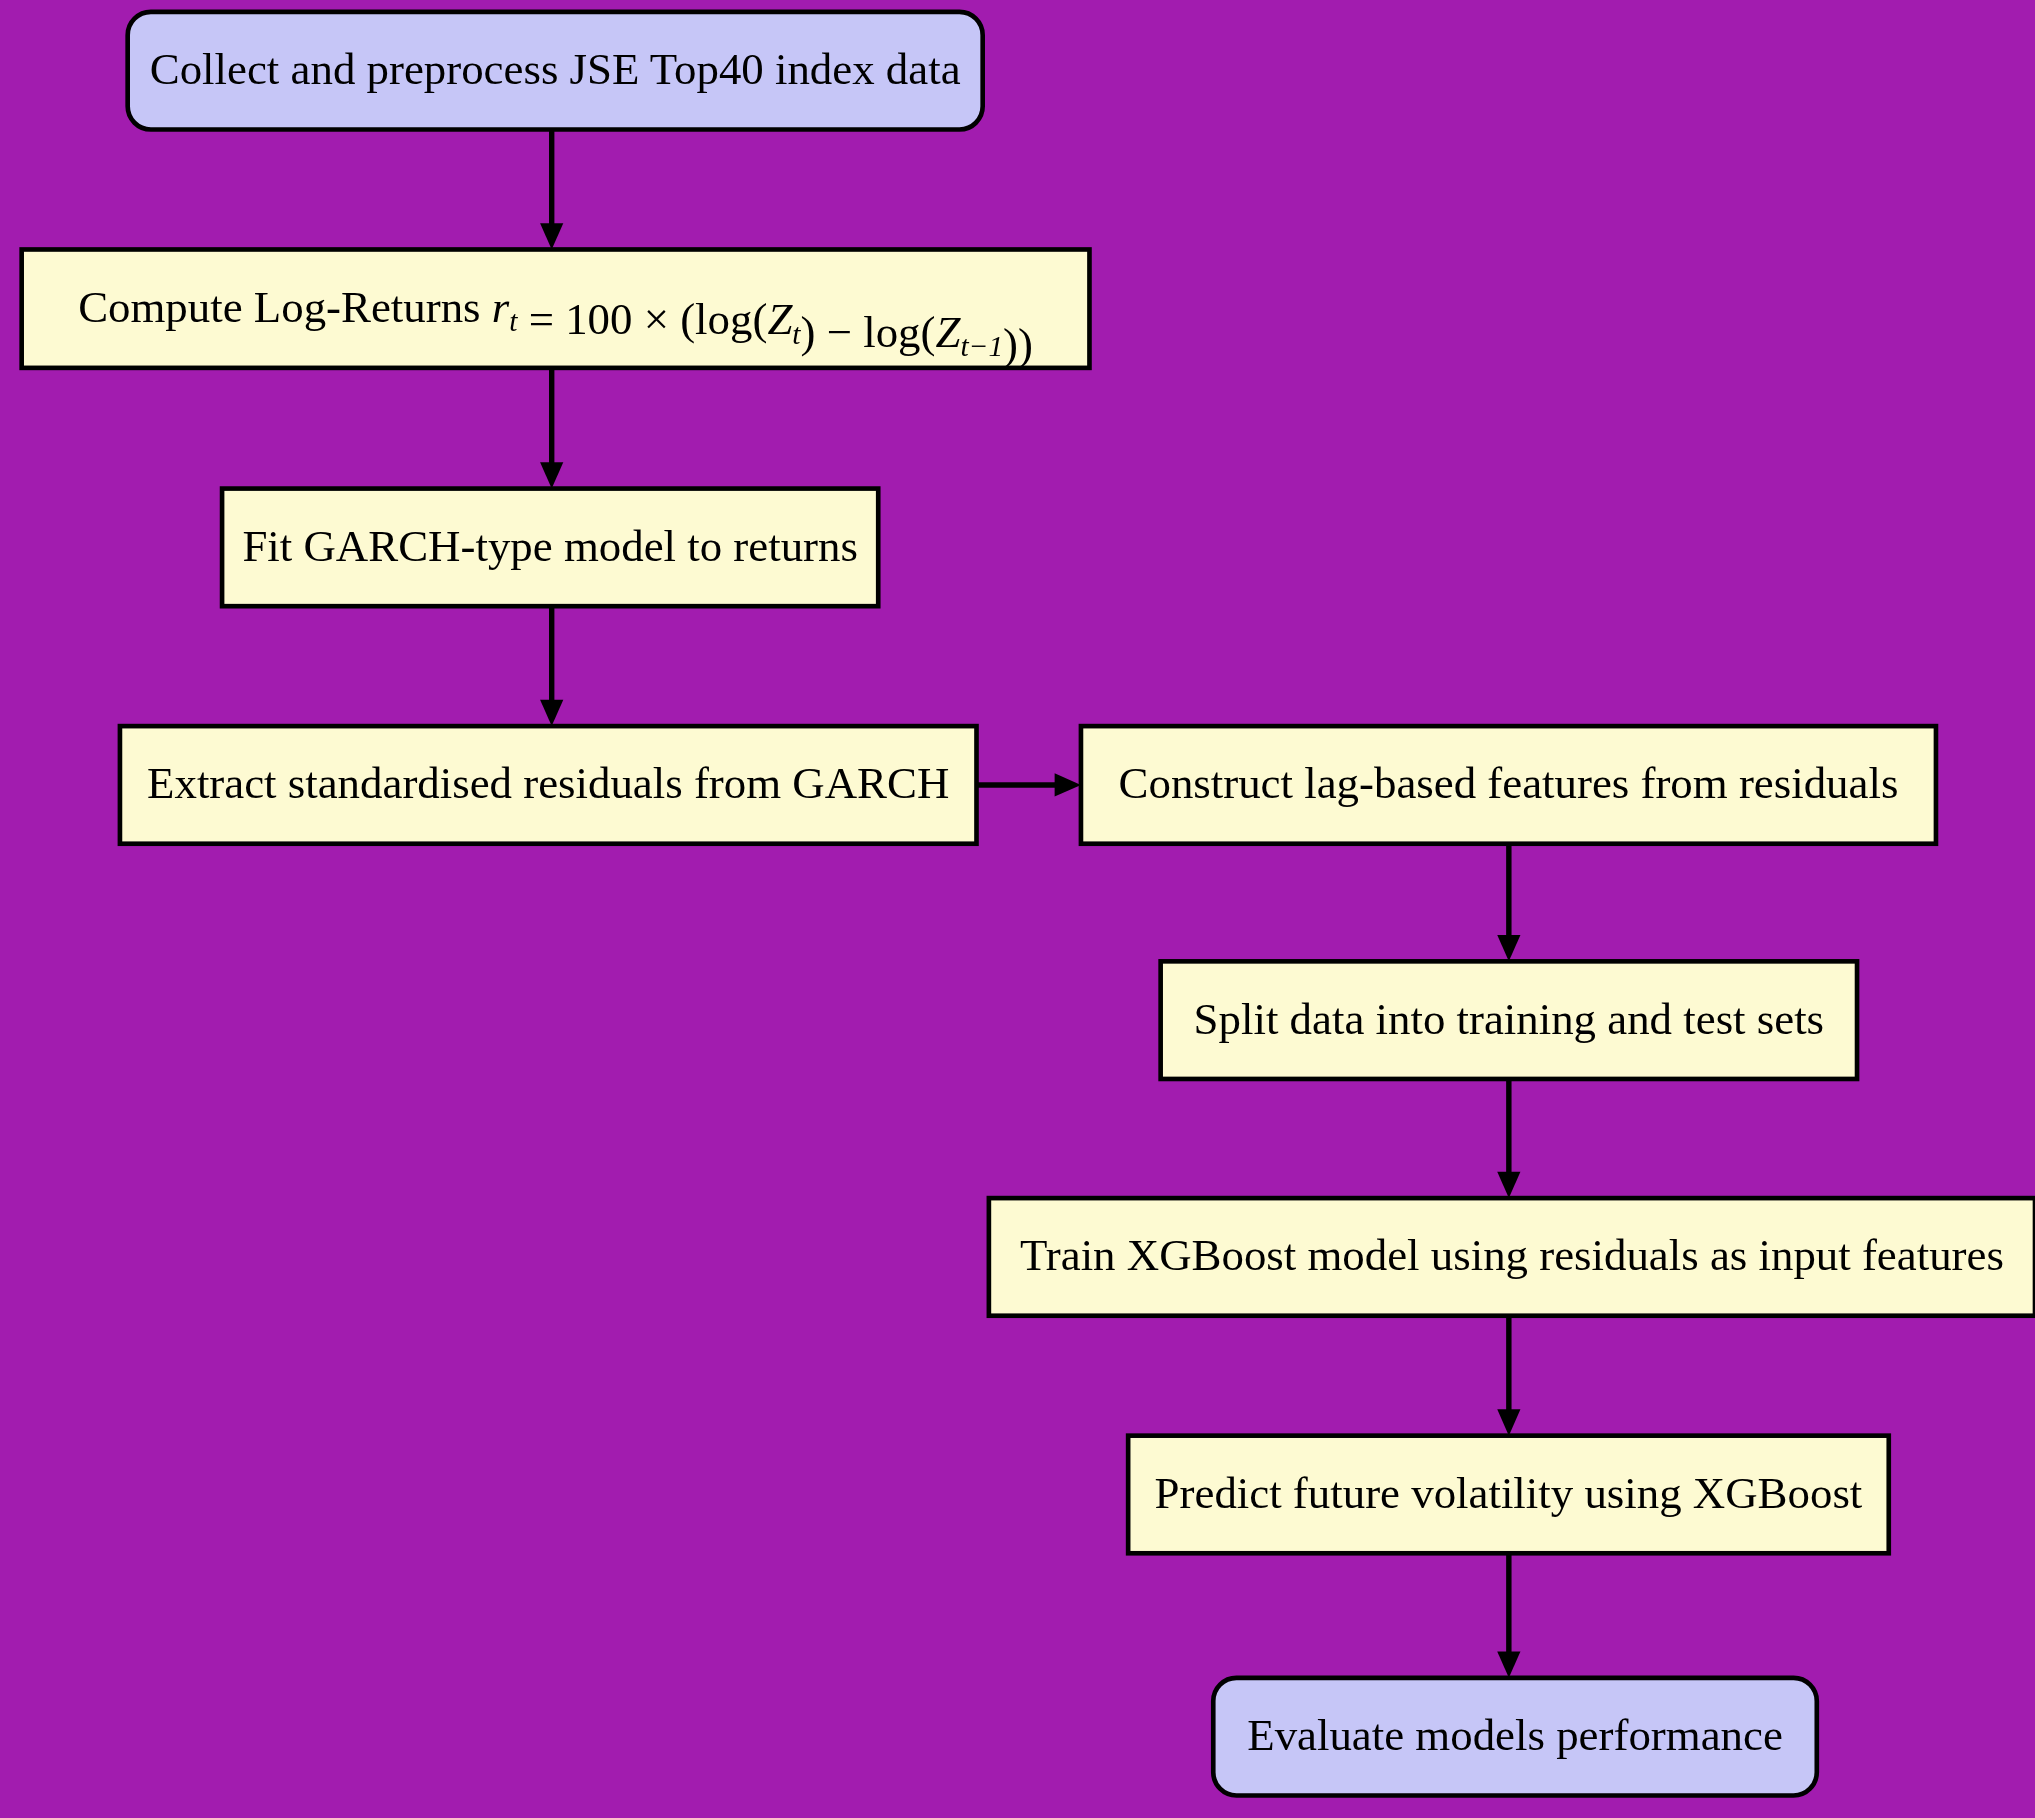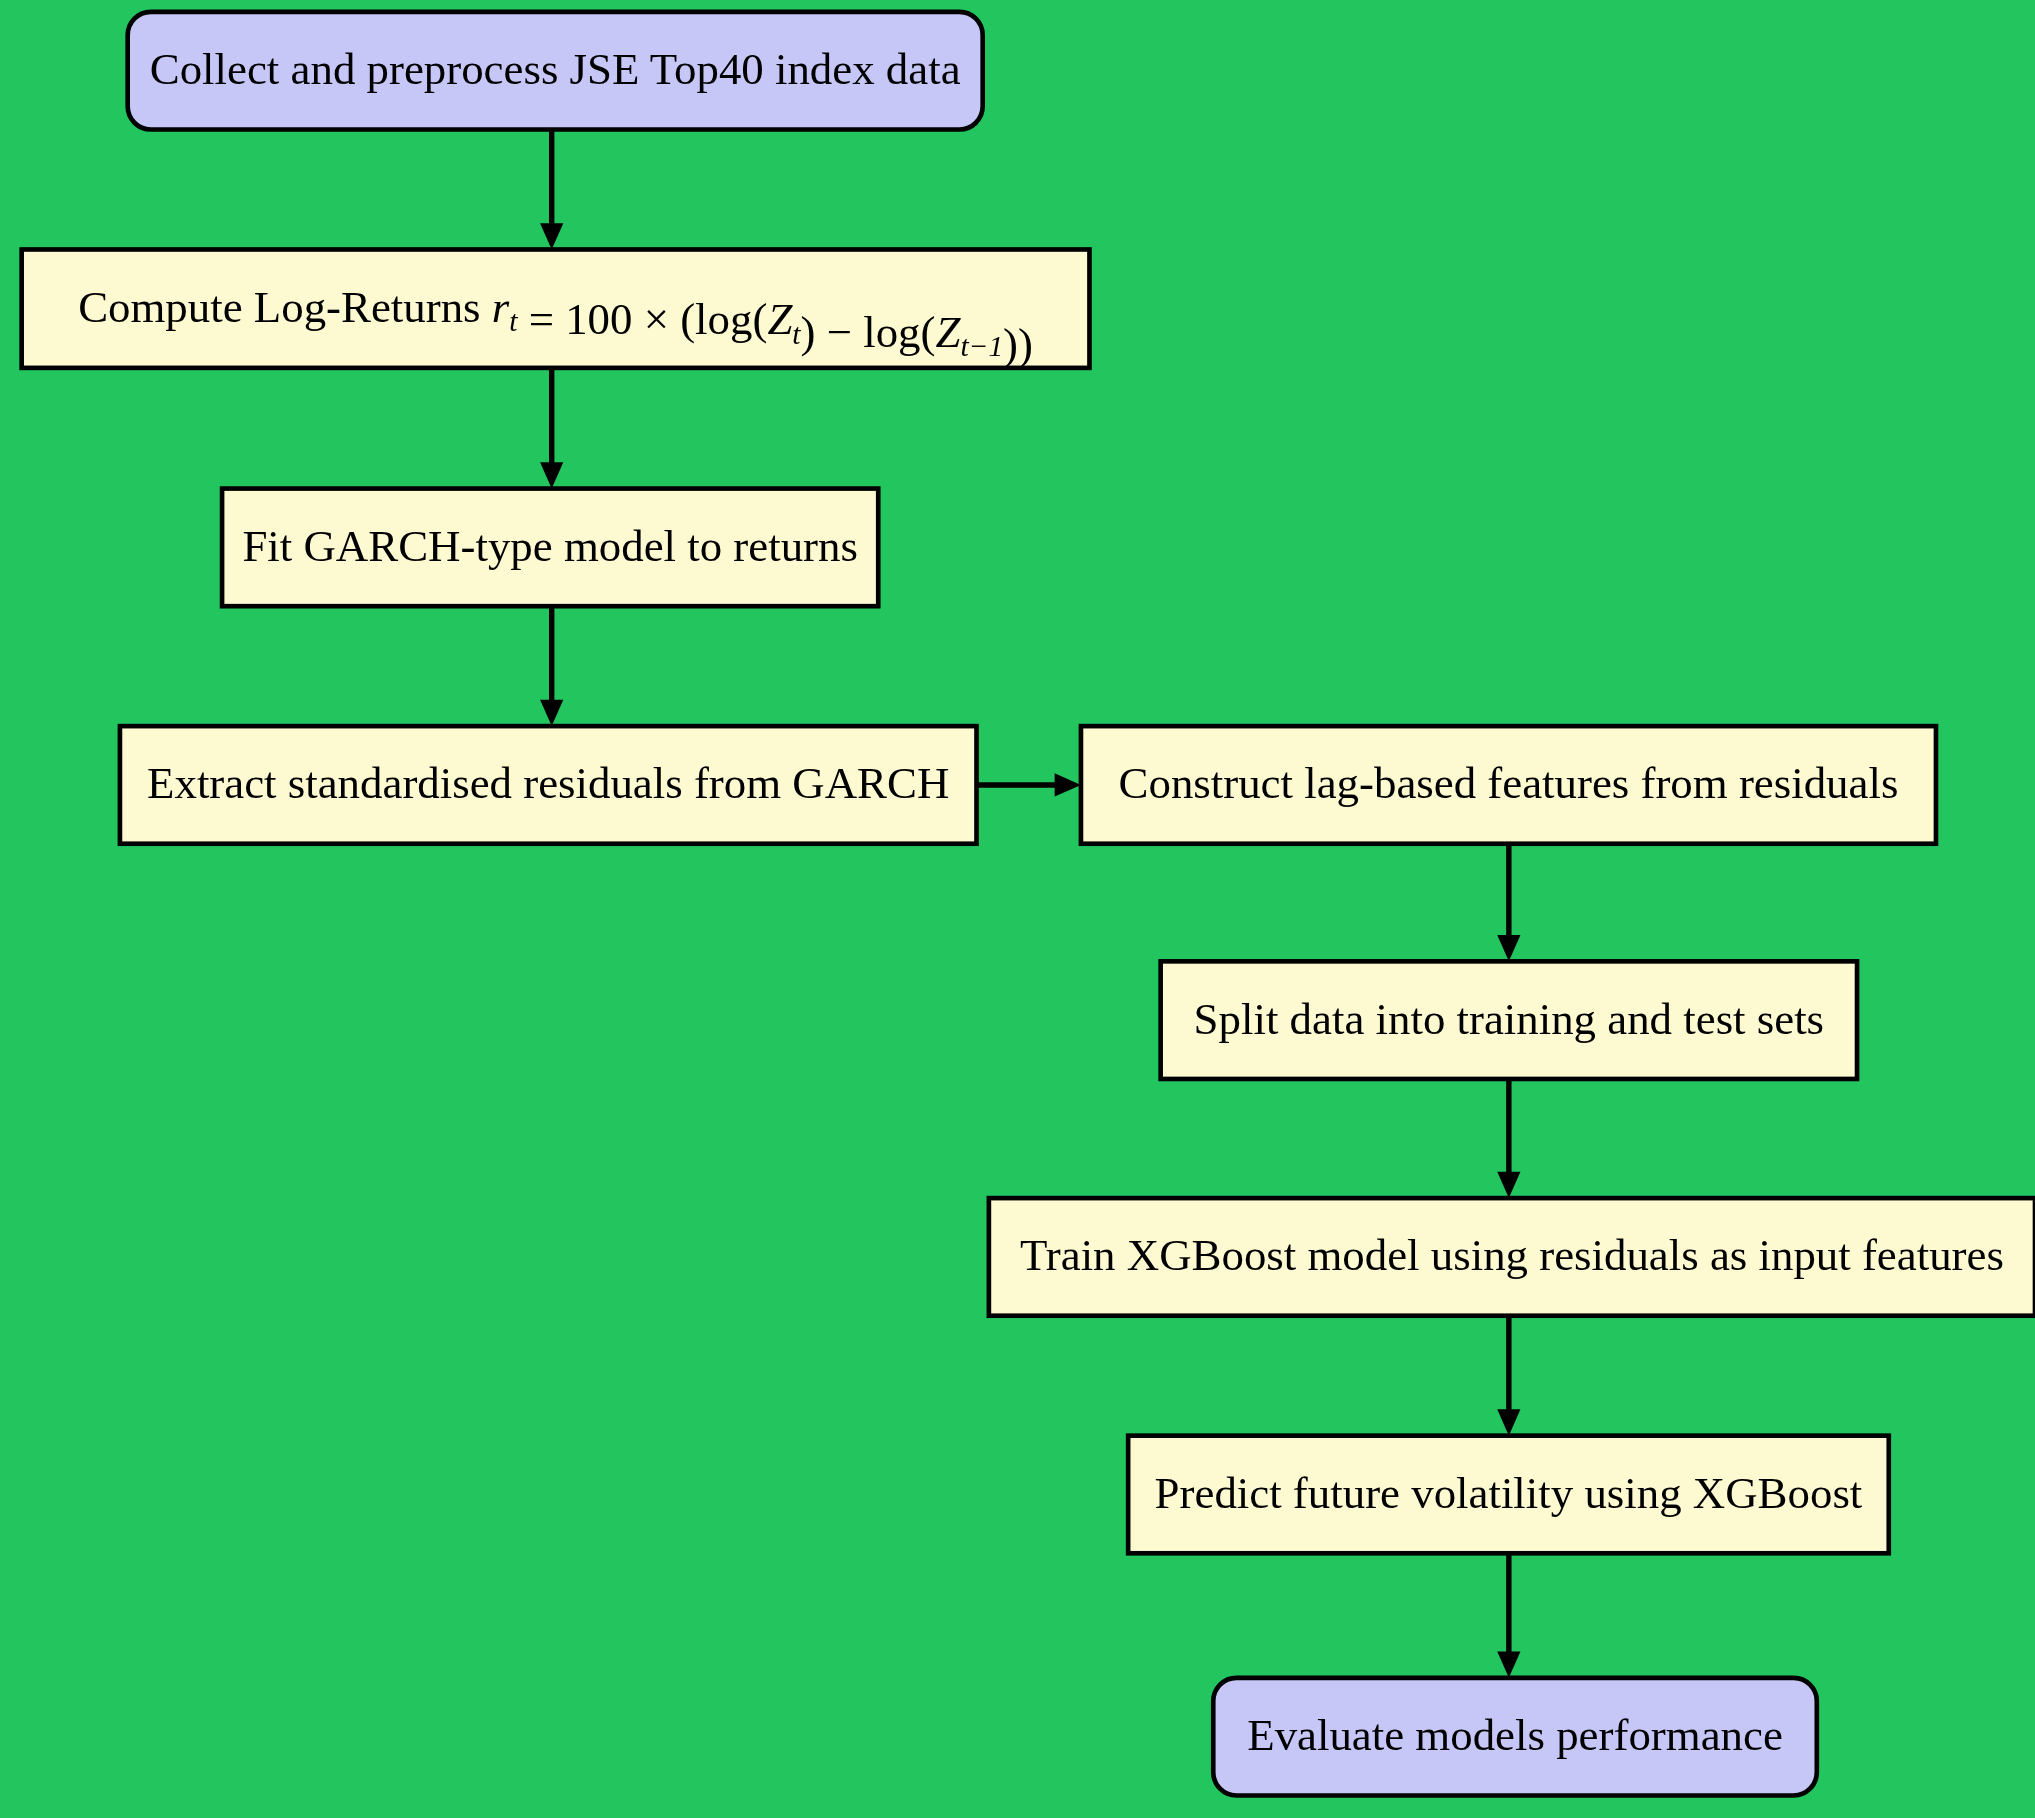--- a/index.html
+++ b/index.html
@@ -11,21 +11,21 @@
   body {
     width: 2035px;
     height: 1819px;
     font-family: "Liberation Serif", "DejaVu Serif", serif;
     overflow: hidden;
   }
   #flow-root {
     position: relative;
     width: 2035px;
     height: 1819px;
-    background: #22c55e;
+    background: #a21caf;
   }
   svg#flow-svg {
     position: absolute;
     top: 0;
     left: 0;
     width: 2035px;
     height: 1819px;
     display: block;
   }
   .node-rect {

